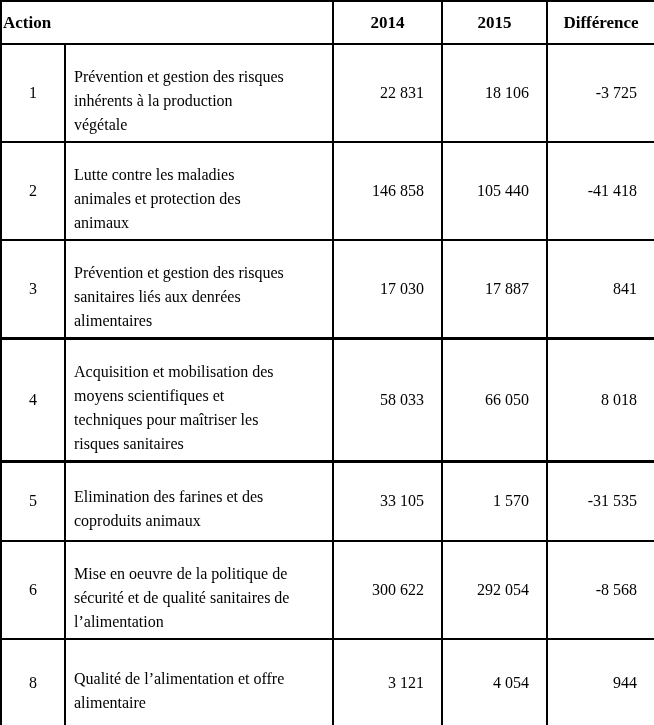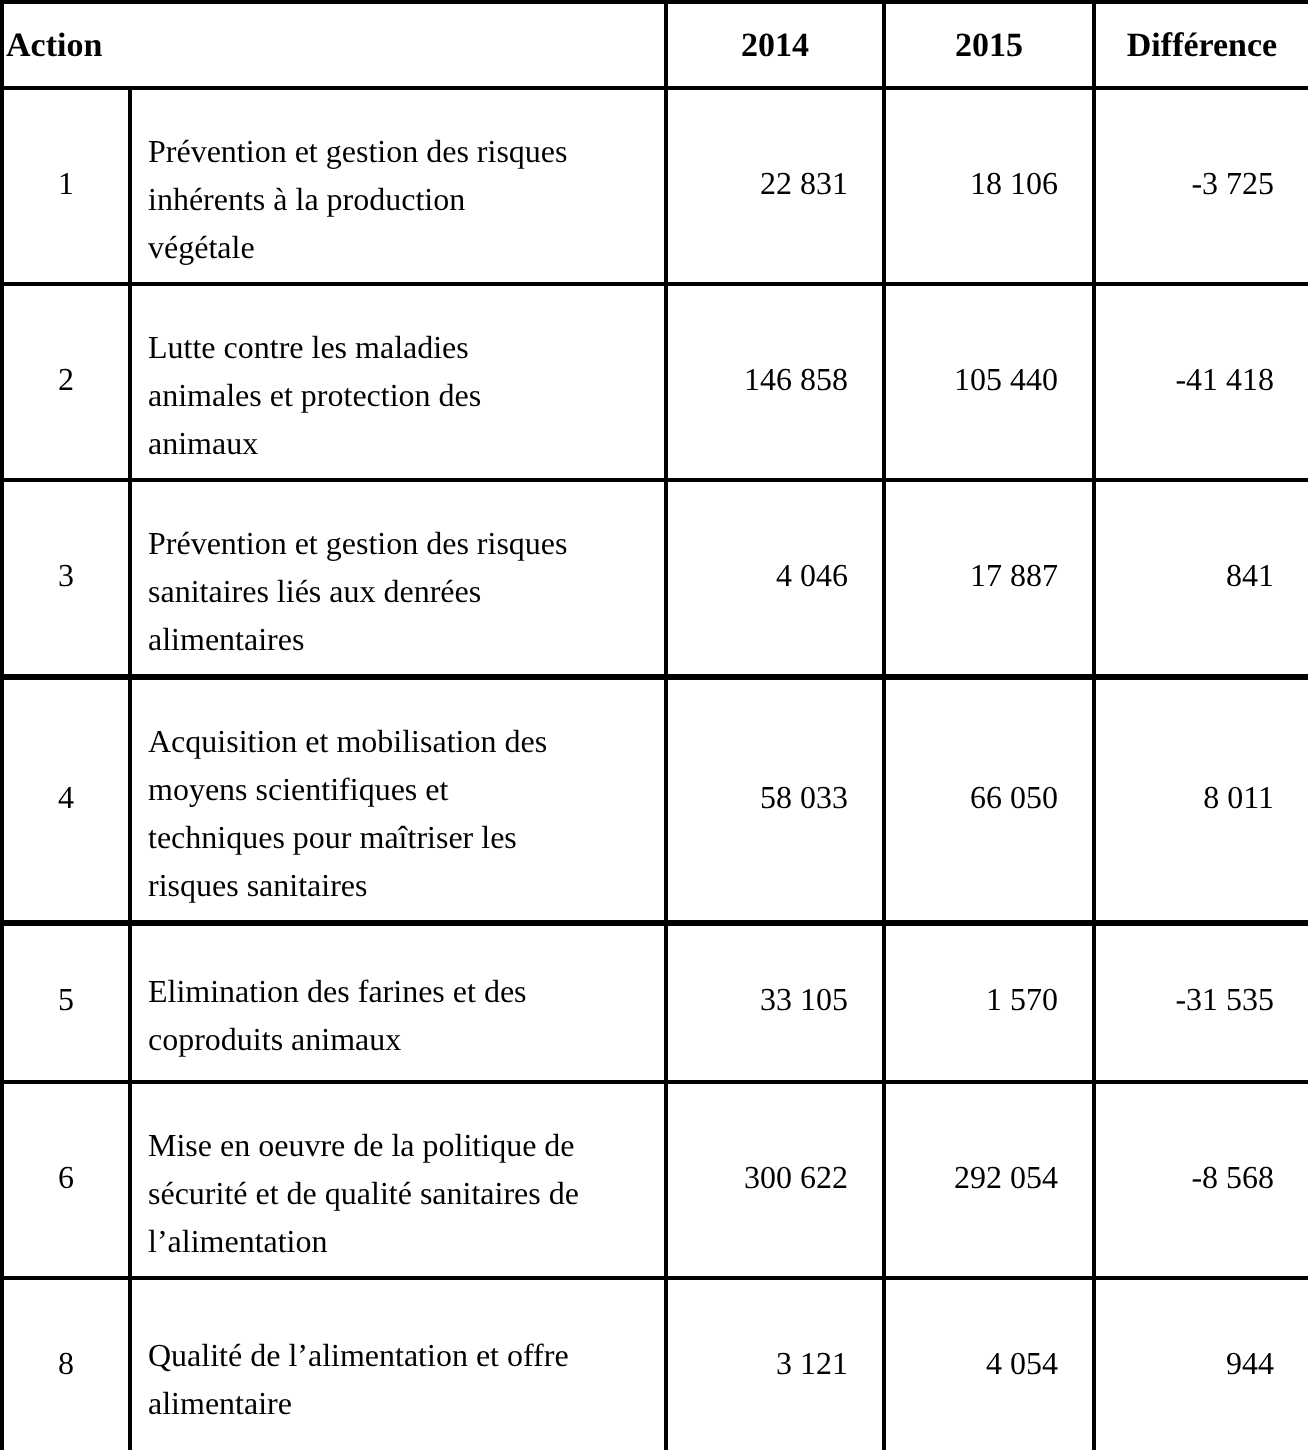--- a/index.html
+++ b/index.html
@@ -105,33 +105,33 @@
 animaux</td>
         <td class="val-cell">146 858</td>
         <td class="val-cell">105 440</td>
         <td class="val-cell">-41 418</td>
       </tr>
       <tr style="height:84px;">
         <td class="num-cell">3</td>
         <td class="action-cell">Prévention et gestion des risques
 sanitaires liés aux denrées
 alimentaires</td>
-        <td class="val-cell">4 046</td>
+        <td class="val-cell">17 030</td>
         <td class="val-cell">17 887</td>
         <td class="val-cell">841</td>
       </tr>
       <tr class="thick-top" style="height:90px;">
         <td class="num-cell">4</td>
         <td class="action-cell">Acquisition et mobilisation des
 moyens scientifiques et
 techniques pour maîtriser les
 risques sanitaires</td>
         <td class="val-cell">58 033</td>
         <td class="val-cell">66 050</td>
-        <td class="val-cell">8 011</td>
+        <td class="val-cell">8 018</td>
       </tr>
       <tr class="thick-top" style="height:79px;">
         <td class="num-cell">5</td>
         <td class="action-cell">Elimination des farines et des
 coproduits animaux</td>
         <td class="val-cell">33 105</td>
         <td class="val-cell">1 570</td>
         <td class="val-cell">-31 535</td>
       </tr>
       <tr style="height:88px;">

